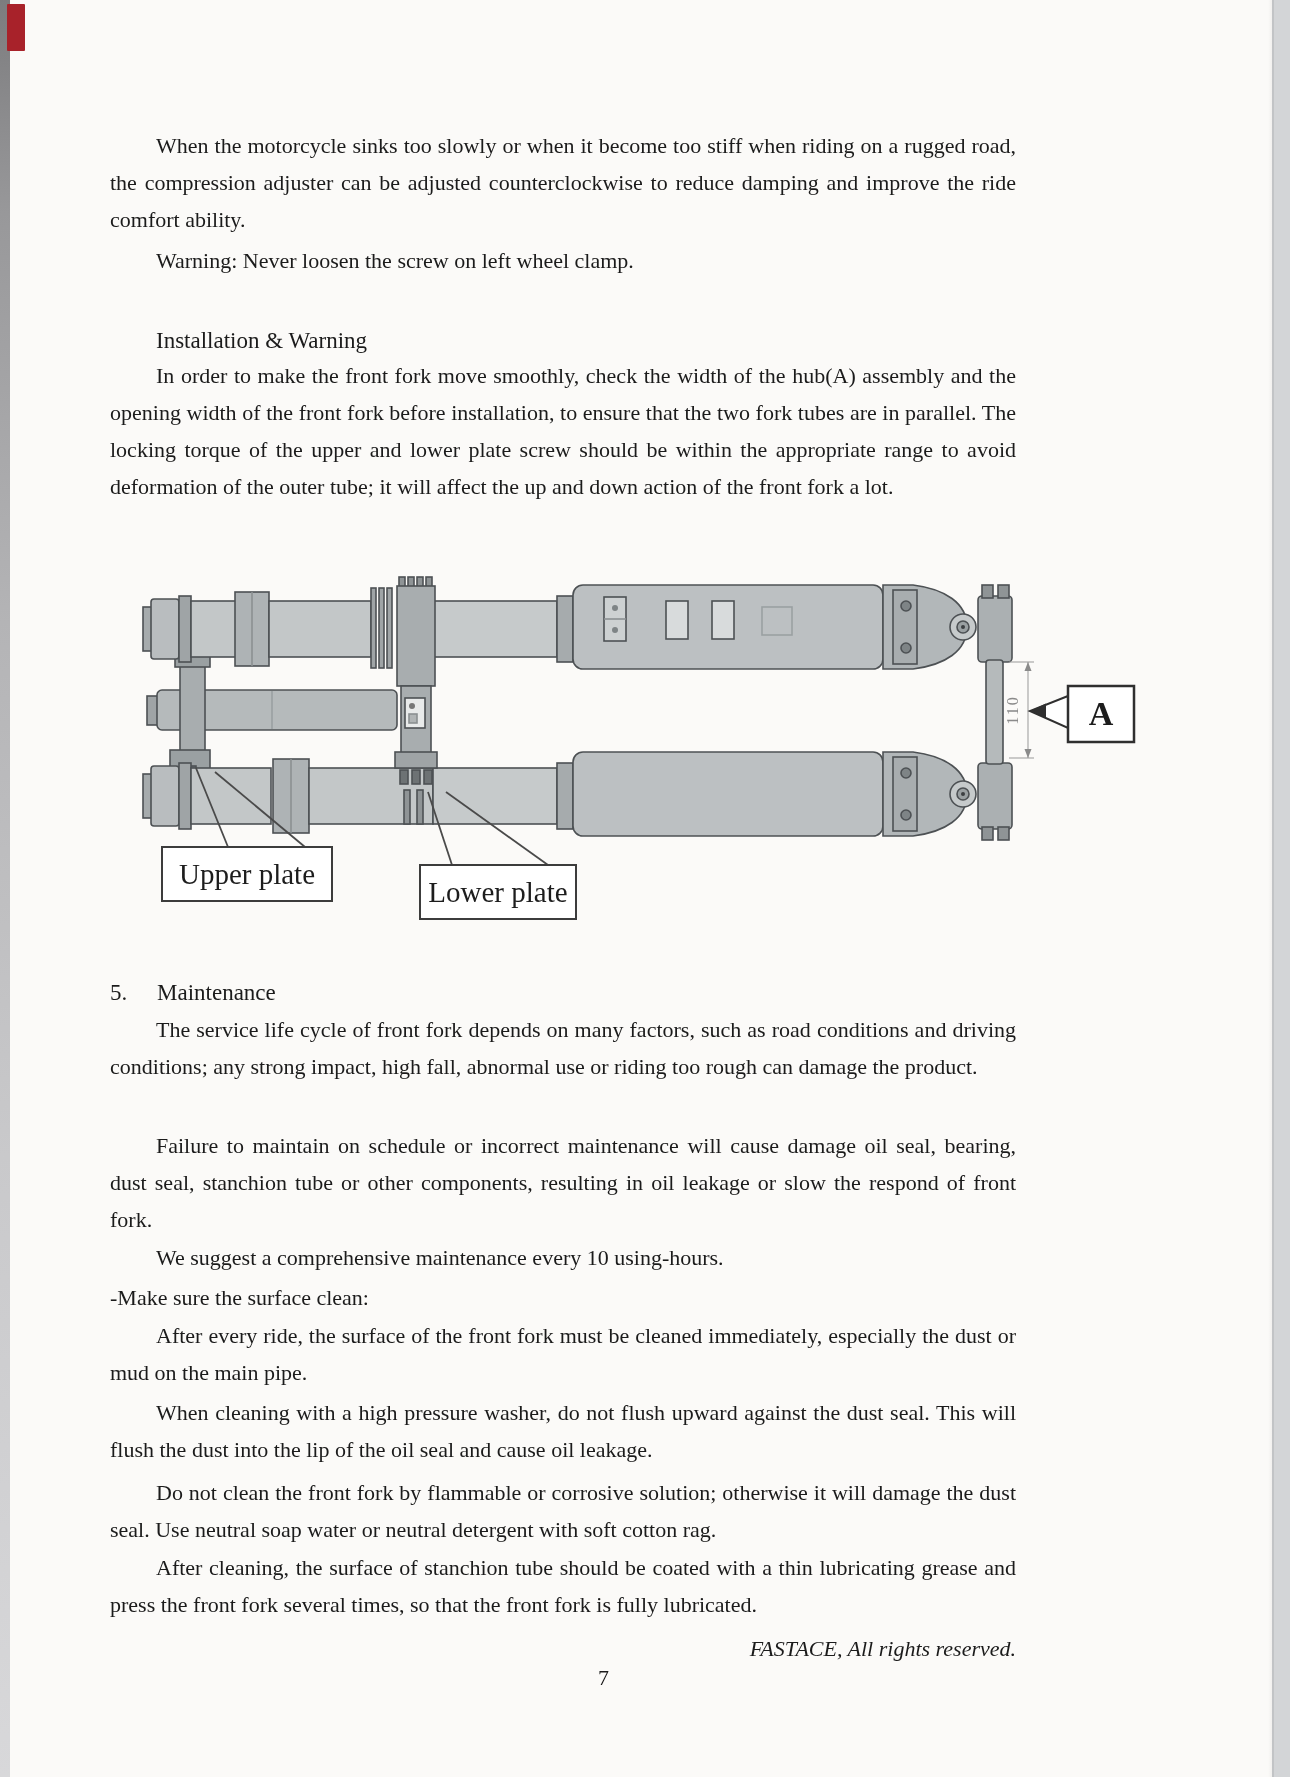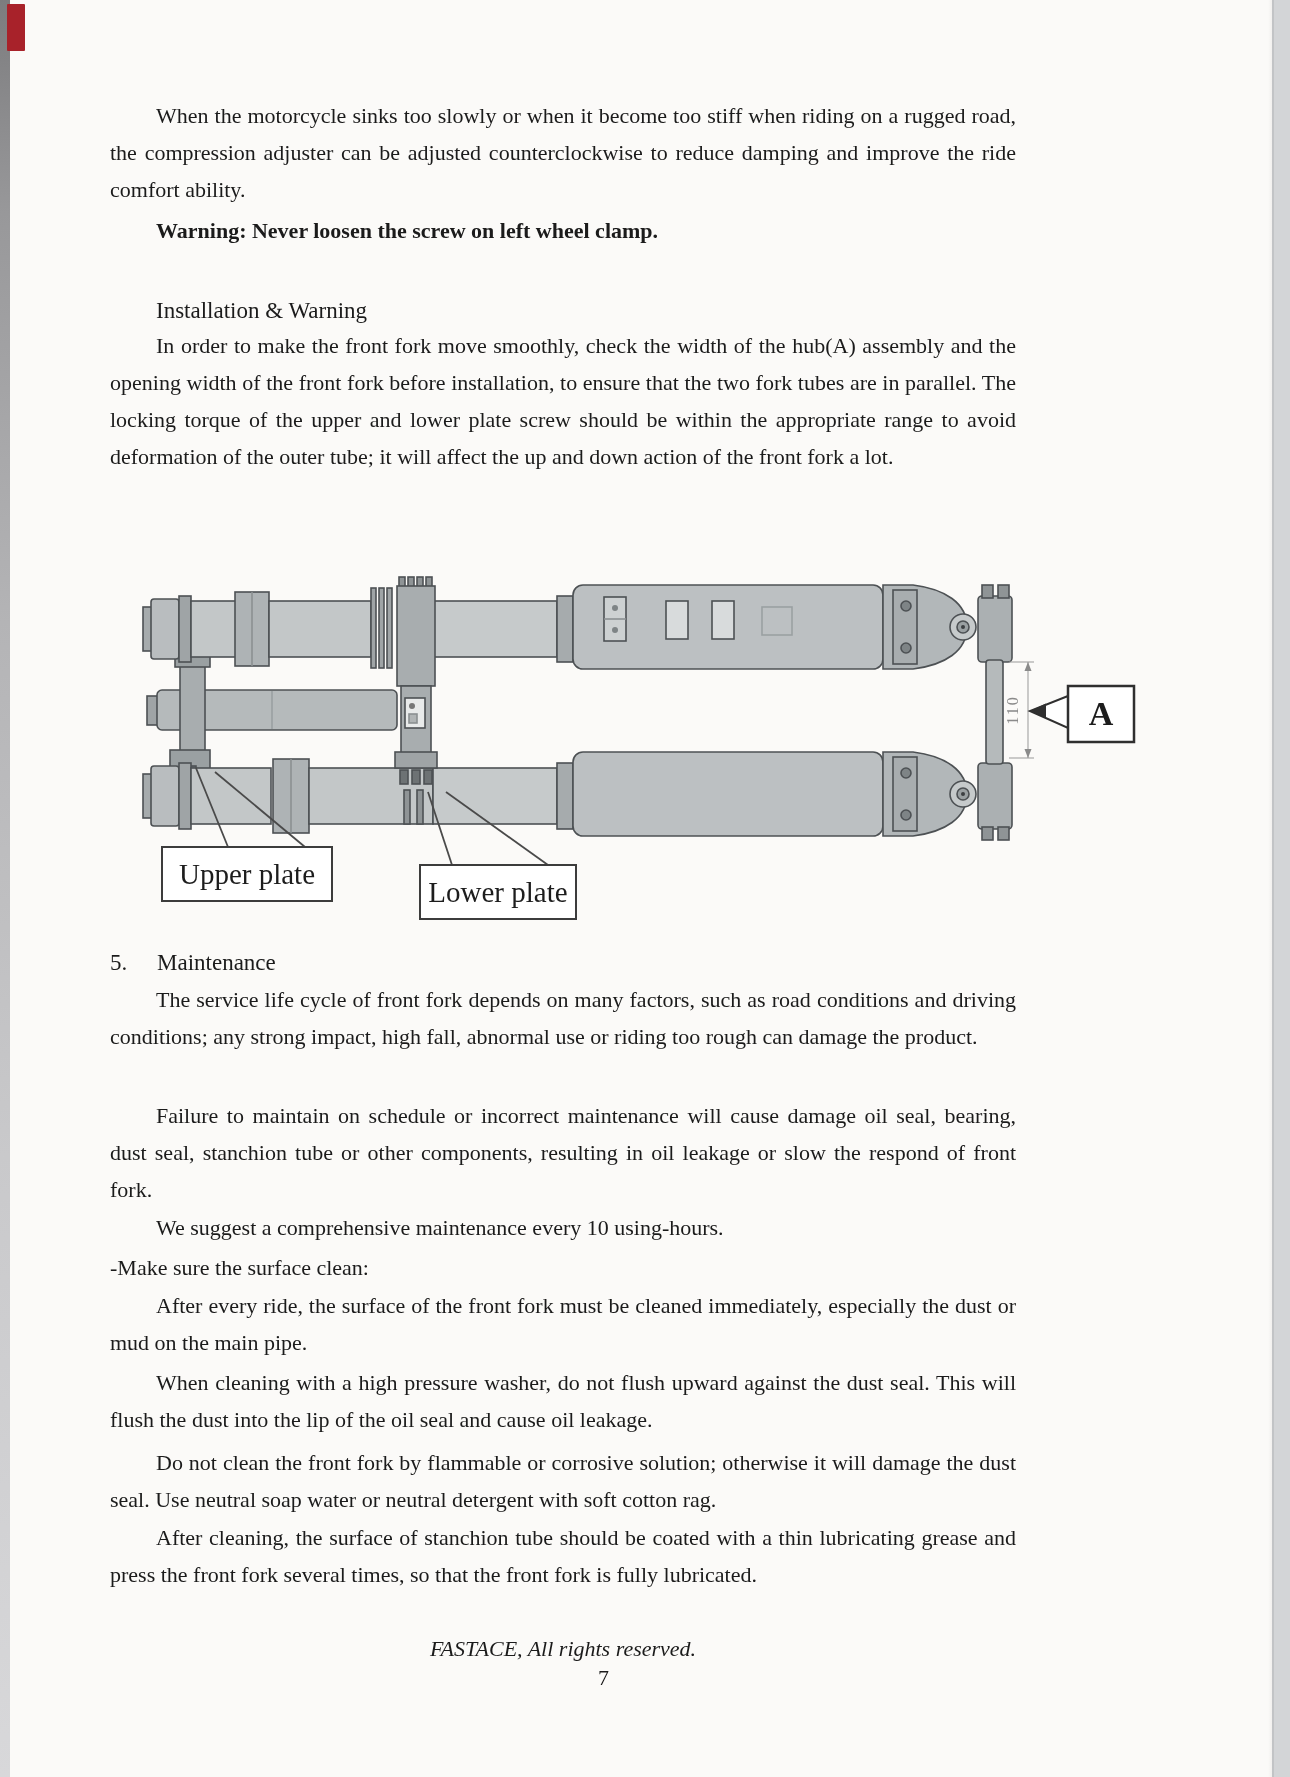--- a/index.html
+++ b/index.html
@@ -28,29 +28,30 @@
   }
   .edge-right-shadow{
     position:absolute;right:16px;top:0;width:6px;height:1777px;
     background:linear-gradient(90deg,rgba(0,0,0,0) 0%,rgba(0,0,0,.06) 100%);
   }
   
   .tb{
     position:absolute;left:110px;width:906px;
     font-size:22px;line-height:37px;
     text-align:justify;
+    margin-top:30px;
   }
   .indent{text-indent:46px;}
-  .bold{font-weight:bold;}
+  .bold{font-weight:normal;}
   .h{font-weight:normal;font-size:23px;text-align:left;}
   .sec5{display:block;}
   .sec5 .num{display:inline-block;min-width:47px;}
   .footer-rights{
     position:absolute;left:110px;width:906px;top:1636px;
-    font-style:italic;font-size:22px;text-align:center;
+    font-style:italic;font-size:22px;text-align:right;
   }
   .page-num{
     position:absolute;left:598px;top:1665px;
     font-size:22px;
   }
   .diagram{position:absolute;left:0;top:0;width:1290px;height:1777px;pointer-events:none;}
   .diagram text{font-family:"Liberation Serif", serif;}
 </style>
 </head>
 <body>

